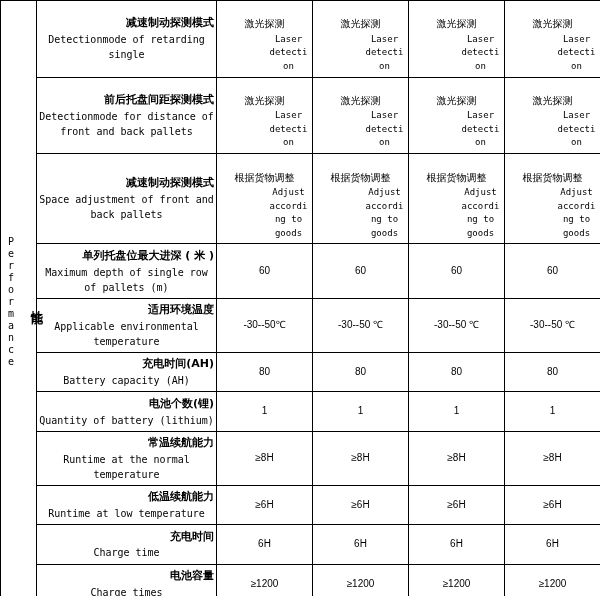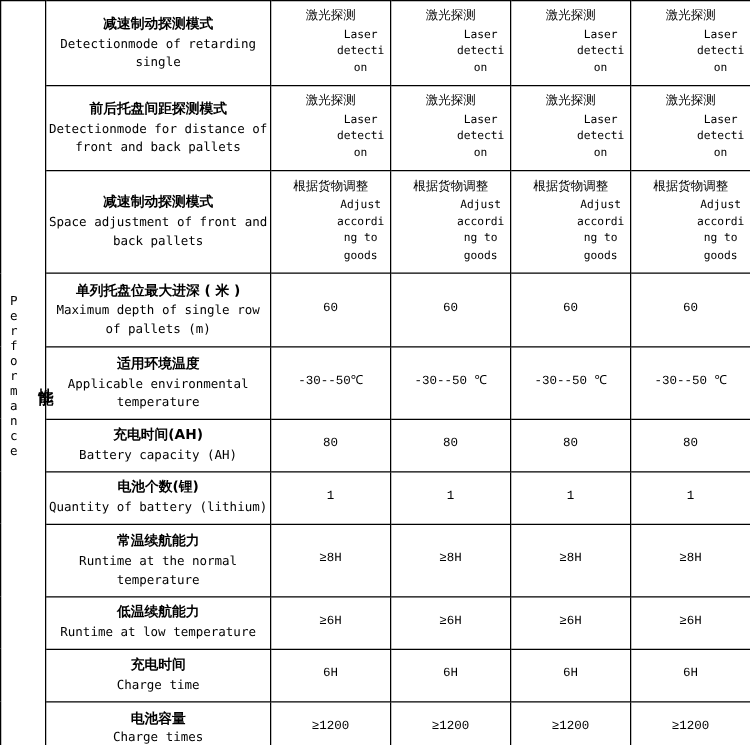--- a/index.html
+++ b/index.html
@@ -66,42 +66,44 @@
     letter-spacing: 1px;
   }
   .lbl {
     display: block;
   }
   .lbl-cn {
     font-size: 11px;
     font-weight: bold;
     display: block;
     margin-bottom: 1px;
+    text-align: right;
   }
   .lbl-en {
     font-size: 10px;
     display: block;
     font-family: "DejaVu Sans Mono", monospace;
     line-height: 1.5;
   }
   .val-cn {
     font-size: 10px;
     display: block;
     margin-bottom: 1px;
+    margin-top: 13px;
   }
   .val-en {
     font-size: 9px;
     display: block;
     font-family: "DejaVu Sans Mono", monospace;
     line-height: 1.5;
     margin-left: 48px;
   }
   .val-plain {
     font-size: 10px;
-    font-family: Liberation Mono, monospace;
+    font-family: Liberation Sans, sans-serif;
     display: block;
   }
   td.labelcell {
     padding: 4px 4px;
   }
   td.valcell {
     padding: 4px 3px;
   }
 </style>
 </head>

